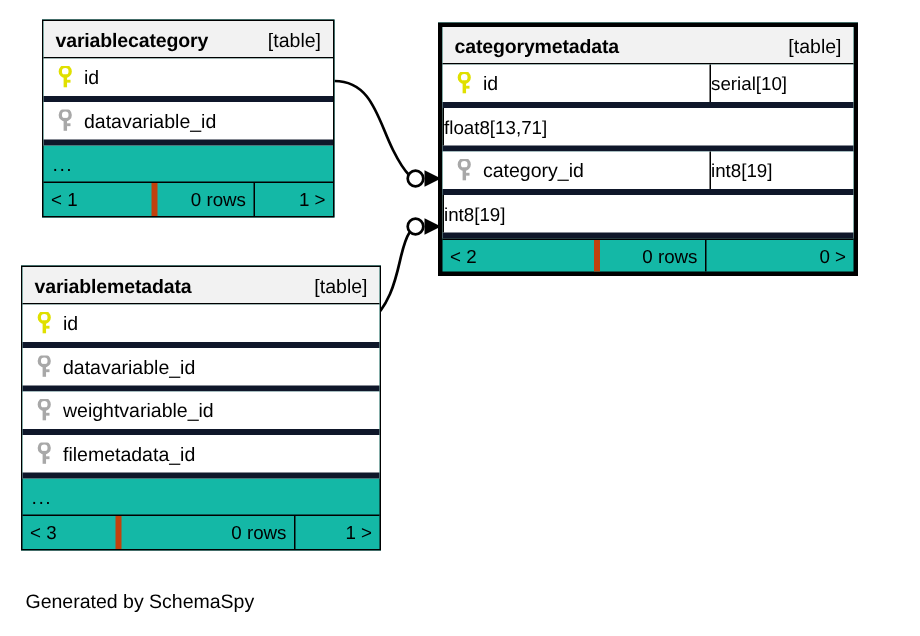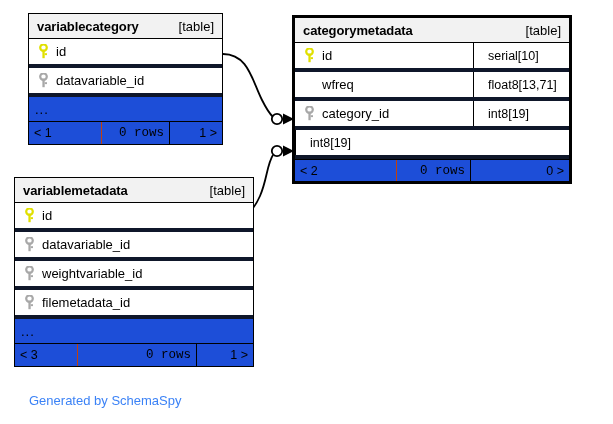--- a/index.html
+++ b/index.html
@@ -29,21 +29,21 @@
     top: 0;
     width: 613px;
     height: 424px;
     pointer-events: none;
     z-index: 1;
   }
 
   
   .tablebox {
     position: absolute;
-    background: #1d4ed8;
+    background: #14b8a6;
     box-sizing: border-box;
     z-index: 2;
     border: 1px solid #000000;
   }
   .tablebox.focal {
     border: 3px solid #000000;
   }
 
   .tbl-header {
     display: flex;
@@ -79,21 +79,21 @@
     flex: 1 1 auto;
     display: flex;
     align-items: center;
     padding-left: 8px;
     min-width: 0;
     height: 100%;
   }
   .col-type {
     flex: 0 0 auto;
     border-left: 1px solid #000000;
-    padding: 0 14px;
+    padding: 0 0;
     font-size: 12.5px;
     height: 100%;
     display: flex;
     align-items: center;
     white-space: nowrap;
     box-sizing: border-box;
   }
   .col-label {
     font-size: 13px;
     white-space: nowrap;
@@ -137,22 +137,21 @@
     box-sizing: border-box;
     padding: 0 5px;
   }
   .foot-prev {
     flex: 0 0 auto;
     justify-content: flex-start;
   }
   .foot-rows {
     flex: 1 1 auto;
     justify-content: flex-end;
-    border-left: 1px solid #c2410c;
-    font-family: Liberation Mono, monospace;
+    border-left: 4px solid #c2410c;
   }
   .foot-next {
     flex: 0 0 auto;
     justify-content: flex-end;
     border-left: 1px solid #000000;
   }
 
   
   #tbl-variablecategory {
     left: 28px;
@@ -175,24 +174,24 @@
     top: 15px;
     width: 280px;
   }
   #tbl-categorymetadata .col-type { width: 96px; }
   #tbl-categorymetadata .foot-prev { width: 101px; }
   #tbl-categorymetadata .foot-next { width: 99px; }
 
   
   #footer-caption {
     position: absolute;
-    left: 29px;
+    left: 17px;
     top: 393px;
     font-size: 13px;
-    color: #3b82f6;
+    color: #000000;
     z-index: 2;
   }
 </style>
 </head>
 <body>
 
 <div id="diagram">
 
   <svg id="connectors" viewBox="0 0 613 424" width="613" height="424">
 
@@ -337,24 +336,20 @@
             <rect x="4.4" y="5.6" width="2.3" height="8.6" fill="#e0e000"></rect>
             <rect x="6.7" y="9.2" width="2.3" height="1.9" fill="#e0e000"></rect>
           </svg>
         </span>
         <span class="col-label">id</span>
       </div>
       <div class="col-type">serial[10]</div>
     </div>
 
     <div class="col-row">
-      <div class="col-main">
-        <span class="keyicon spacer"></span>
-        <span class="col-label">wfreq</span>
-      </div>
       <div class="col-type">float8[13,71]</div>
     </div>
 
     <div class="col-row">
       <div class="col-main">
         <span class="keyicon">
           <svg width="11" height="15" viewBox="0 0 11 15">
             <circle cx="5.5" cy="3.6" r="3.3" fill="none" stroke="#a8a8a8" stroke-width="2.2"></circle>
             <rect x="4.4" y="5.6" width="2.3" height="8.6" fill="#a8a8a8"></rect>
             <rect x="6.7" y="9.2" width="2.3" height="1.9" fill="#a8a8a8"></rect>

